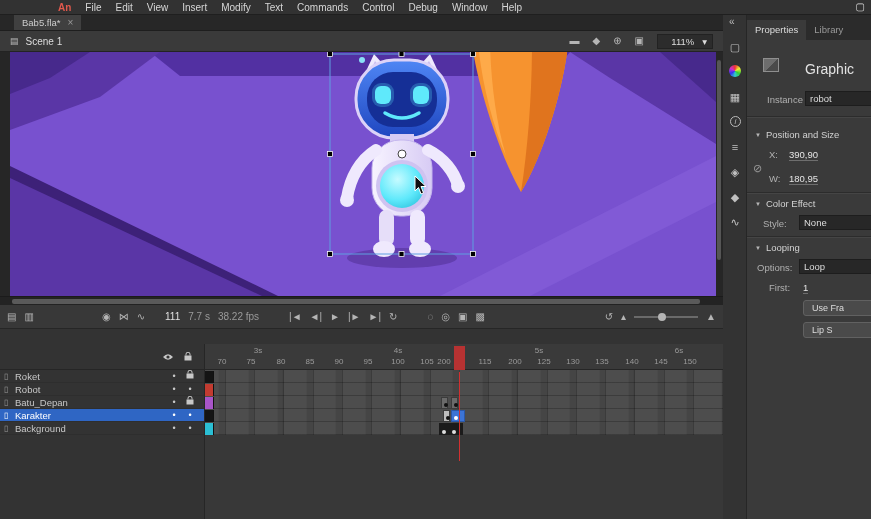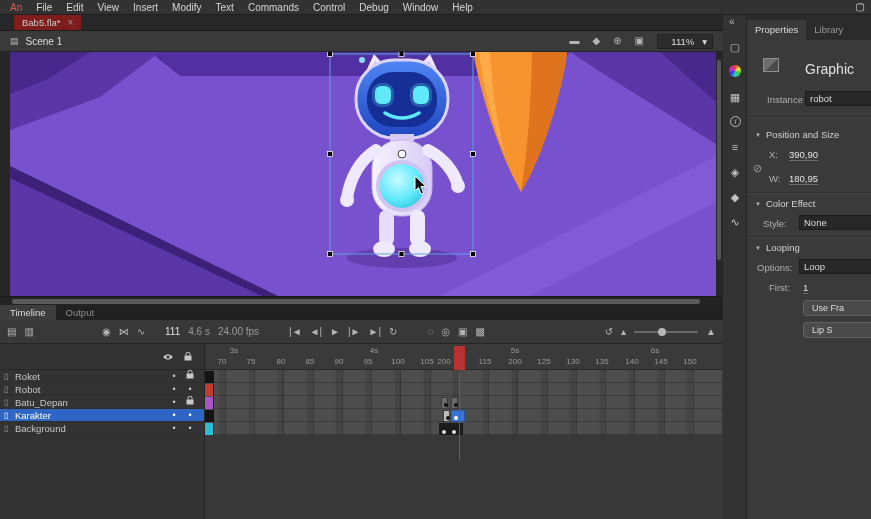--- a/index.html
+++ b/index.html
@@ -4,26 +4,26 @@
 <style>
   * { box-sizing: border-box; margin: 0; padding: 0; }
   html,body { background:#1a1a1a; }
   #app{
     position:relative; width:871px; height:519px; overflow:hidden;
     background:#333; font-family:"Liberation Sans",sans-serif; color:#ccc;
     -webkit-user-select:none; user-select:none;
   }
   
   .menubar{position:absolute;top:0;left:0;width:871px;height:15px;background:#323232;border-bottom:1px solid #1f1f1f;display:flex;align-items:center;padding-left:3px;}
-  .logo{color:#e0594d;font-weight:normal;font-size:10px;padding:0 7px;}
+  .logo{color:#e0594d;font-weight:bold;font-size:10px;padding:0 7px;margin-left:48px;}
   .menu-item{font-size:10px;color:#d6d6d6;padding:0 7px;line-height:15px;cursor:default;}
   .menubar-right{position:absolute;right:6px;top:1px;font-size:10px;color:#ddd;}
   
   .tabbar{position:absolute;top:15px;left:0;width:723px;height:16px;background:#272727;border-bottom:1px solid #1e1e1e;display:flex;align-items:stretch;}
-  .doc-tab{margin-left:14px;background:#7f1d1d;display:flex;align-items:center;padding:0 8px;font-size:9.5px;color:#ccc;gap:7px;}
+  .doc-tab{margin-left:14px;background:#404040;display:flex;align-items:center;padding:0 8px;font-size:9.5px;color:#ccc;gap:7px;}
   .tab-close{color:#999;font-size:10px;}
   
   .editbar{position:absolute;top:31px;left:0;width:723px;height:21px;background:#3a3a3a;border-bottom:1px solid #232323;display:flex;align-items:center;padding:0 10px;font-size:10px;}
   .scene-ic{color:#b9b9b9;font-size:9px;margin-right:7px;}
   .scene-name{color:#ddd;}
   .editbar-right{margin-left:auto;display:flex;align-items:center;gap:13px;color:#bdbdbd;font-size:10px;}
   .zoom-box{display:flex;align-items:center;gap:8px;background:#2c2c2c;border:1px solid #222;padding:1px 5px;font-size:9.5px;color:#ddd;min-width:56px;justify-content:flex-end;}
   
   .pasteboard-left{position:absolute;left:0;top:52px;width:10px;height:244px;background:#262626;}
   .stage{position:absolute;left:10px;top:52px;width:706px;height:244px;background:#7851cf;overflow:hidden;}
@@ -49,21 +49,21 @@
   .layer-header{height:26px;border-bottom:1px solid #262626;display:flex;align-items:flex-end;justify-content:flex-end;gap:10px;padding:0 12px 4px 0;}
   .layer-row{height:13px;display:flex;align-items:center;font-size:9.5px;color:#c8c8c8;border-bottom:1px solid #2e2e2e;padding-left:4px;}
   .layer-row.selected{background:#2f66c4;color:#fff;}
   .lr-icon{width:11px;font-size:8px;color:#9a9a9a;}
   .layer-row.selected .lr-icon{color:#fff;}
   .lr-dots{margin-left:auto;display:flex;padding-right:6px;}
   .lr-cell{width:16px;text-align:center;font-size:9px;line-height:12px;}
   
   .frames-col{position:absolute;left:205px;top:0;width:518px;height:175px;background:#383838;overflow:hidden;}
   .ruler{position:absolute;left:0;top:0;width:518px;height:26px;background:#3a3a3a;border-bottom:1px solid #262626;font-size:8px;color:#9a9a9a;}
-  .sec-label{position:absolute;top:2px;transform:translateX(-50%);}
+  .sec-label{position:absolute;top:2px;transform:translateX(-50%);margin-left:24px;}
   .frame-num{position:absolute;top:13px;transform:translateX(-50%);}
   .grid{position:absolute;left:0;top:26px;width:518px;height:65px;
     background-color:#4d4d4d;
     background-image:
       repeating-linear-gradient(180deg, transparent 0 12px, rgba(0,0,0,0.22) 12px 13px),
       repeating-linear-gradient(90deg, rgba(0,0,0,0.28) 0 1px, transparent 1px 29.25px),
       repeating-linear-gradient(90deg, transparent 0 23.4px, rgba(0,0,0,0.10) 23.4px 29.25px);
     background-position: 0 0, 19.85px 0, -9.4px 0;}
   .sb{position:absolute;left:0;width:9px;height:12px;border-right:1px solid #111;}
   .kf{position:absolute;width:7px;height:12px;background:#6a6a6a;border:1px solid #3c3c3c;}
@@ -220,35 +220,31 @@
     </svg>
   </div>
   <div class="v-divider">
       <div class="v-thumb"></div>
     </div>
   <div class="hscroll">
       <div class="h-thumb"></div>
     </div>
 
   <div class="timeline">
-    <div class="tl-tabs">
-      <div class="tl-tab active">Timeline</div>
-      <div class="tl-tab inactive">Output</div>
-    </div>
     <div class="tl-toolbar">
       <span class="ti">▤</span>
       <span class="ti">▥</span>
       <span class="sp60"></span>
       <span class="ti">◉</span>
       <span class="ti">⋈</span>
       <span class="ti">∿</span>
       <span class="sp10"></span>
       <span class="tl-val">111</span>
-      <span class="tl-dim">4.6 s</span>
-      <span class="tl-dim">24.00 fps</span>
+      <span class="tl-dim">7.7 s</span>
+      <span class="tl-dim">38.22 fps</span>
       <span class="sp20"></span>
       <span class="ti">|◄</span>
       <span class="ti">◄|</span>
       <span class="ti">►</span>
       <span class="ti">|►</span>
       <span class="ti">►|</span>
       <span class="ti">↻</span>
       <span class="sp20"></span>
       <span class="ti">◌</span>
       <span class="ti">◎</span>

